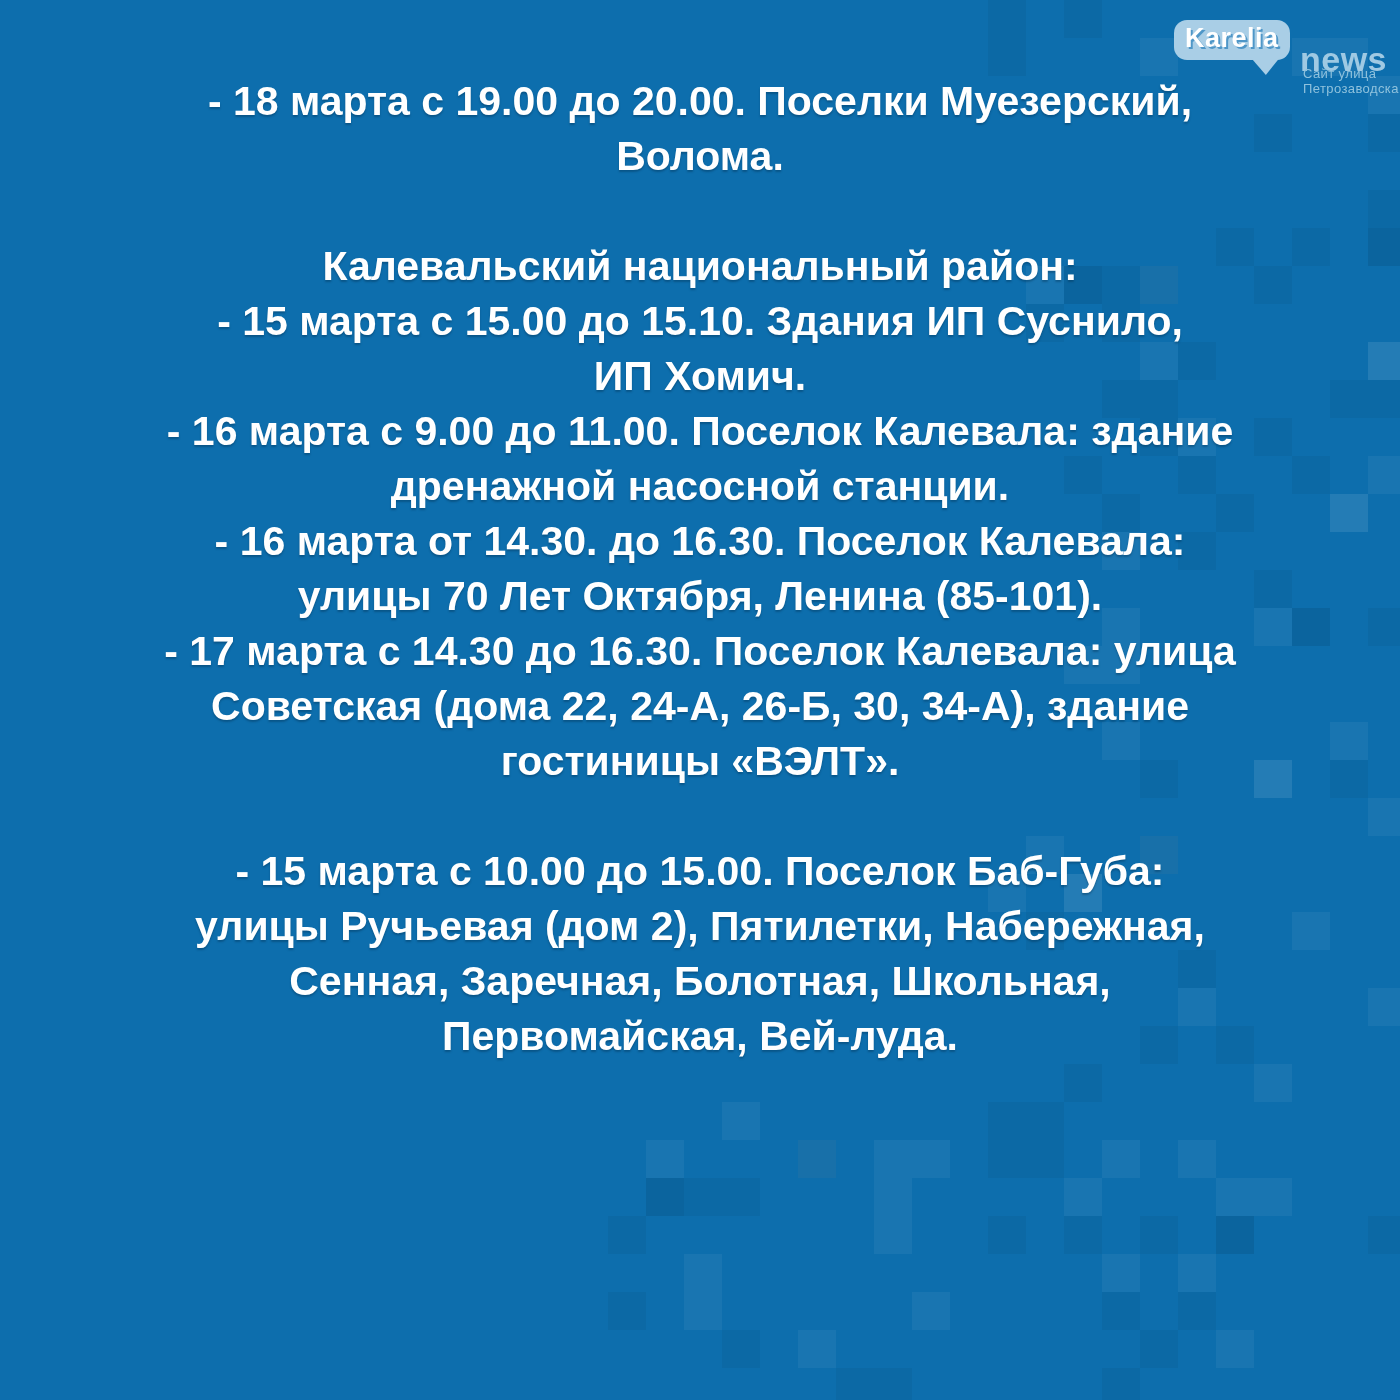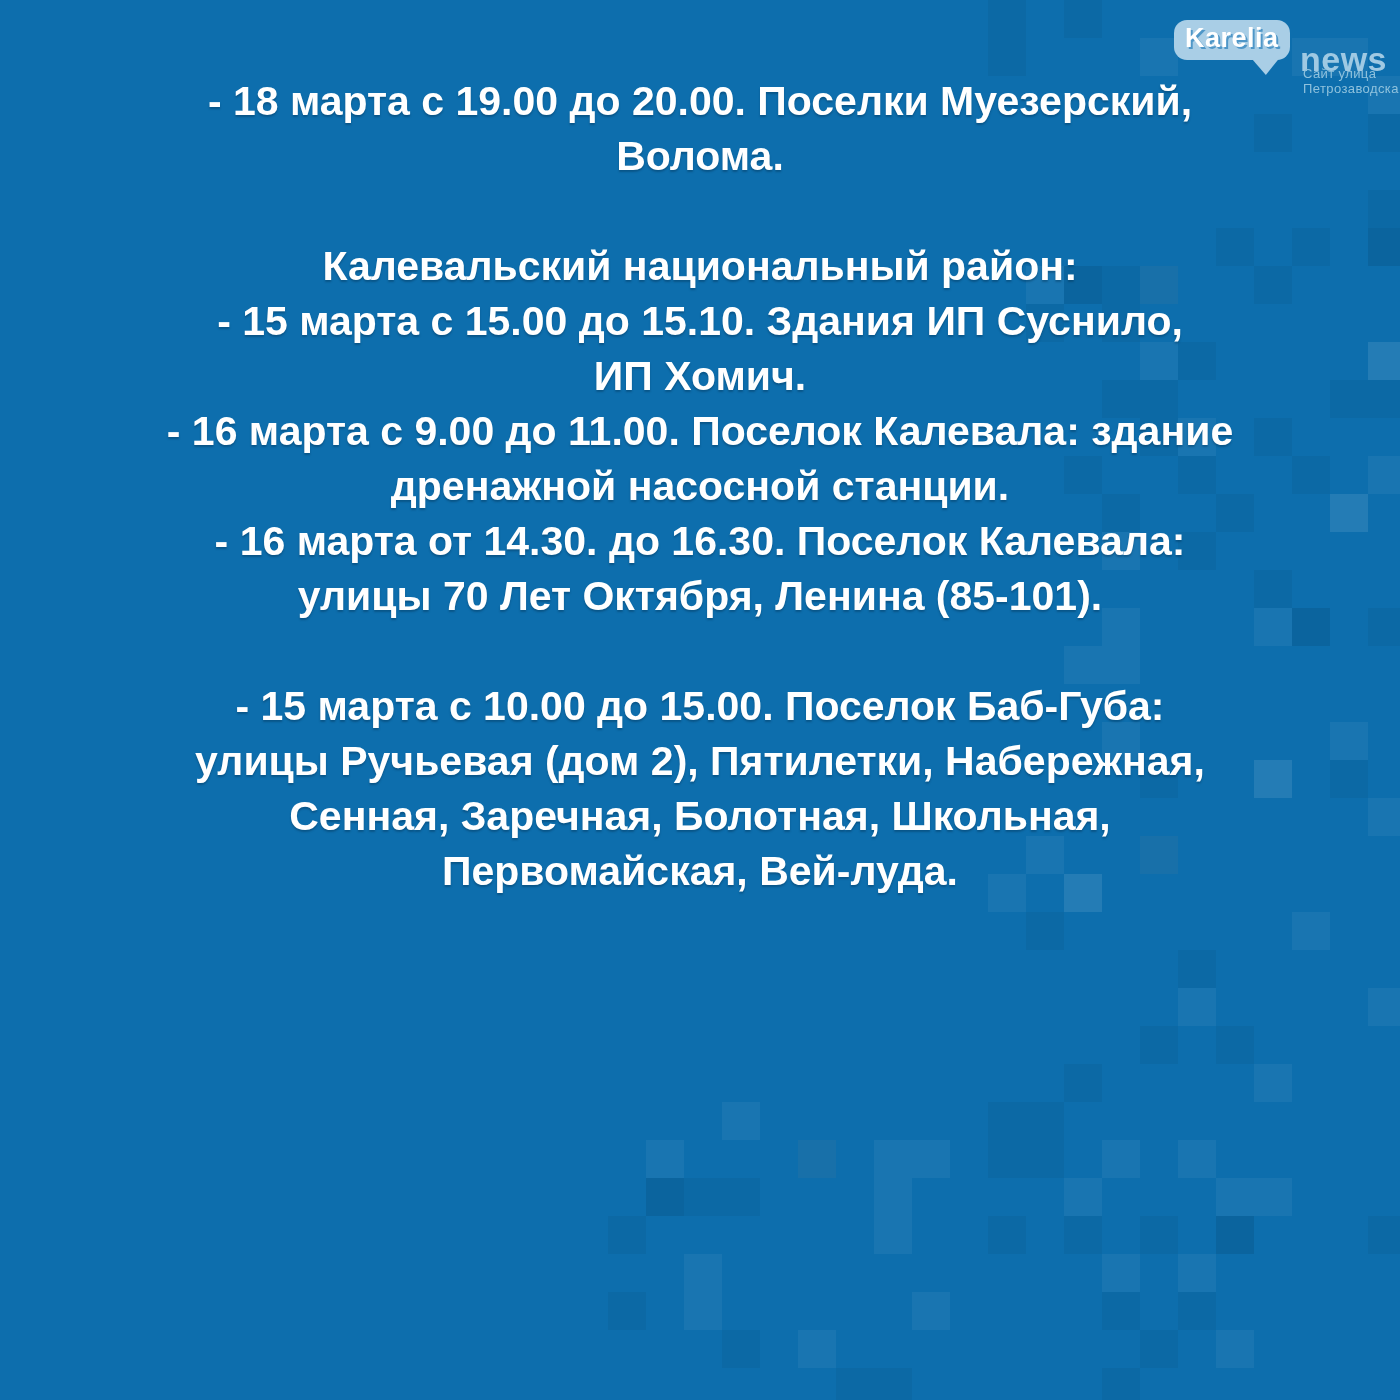--- a/index.html
+++ b/index.html
@@ -235,20 +235,23 @@
 
     <p class="entry">- 15 марта с 15.00 до 15.10. Здания ИП Суснило,
 ИП Хомич.</p>
 
     <p class="entry">- 16 марта с 9.00 до 11.00. Поселок Калевала: здание
 дренажной насосной станции.</p>
 
     <p class="entry">- 16 марта от 14.30. до 16.30. Поселок Калевала:
 улицы 70 Лет Октября, Ленина (85-101).</p>
 
+    <p class="entry">- 17 марта с 14.30 до 16.30. Поселок Калевала: улица
+Советская (дома 22, 24-А, 26-Б, 30, 34-А), здание
+гостиницы «ВЭЛТ».</p>
   </div>
     </section>
 
     <section class="section">
       <div class="entries">
     <p class="entry">- 15 марта с 10.00 до 15.00. Поселок Баб-Губа:
 улицы Ручьевая (дом 2), Пятилетки, Набережная,
 Сенная, Заречная, Болотная, Школьная,
 Первомайская, Вей-луда.</p>
   </div>

